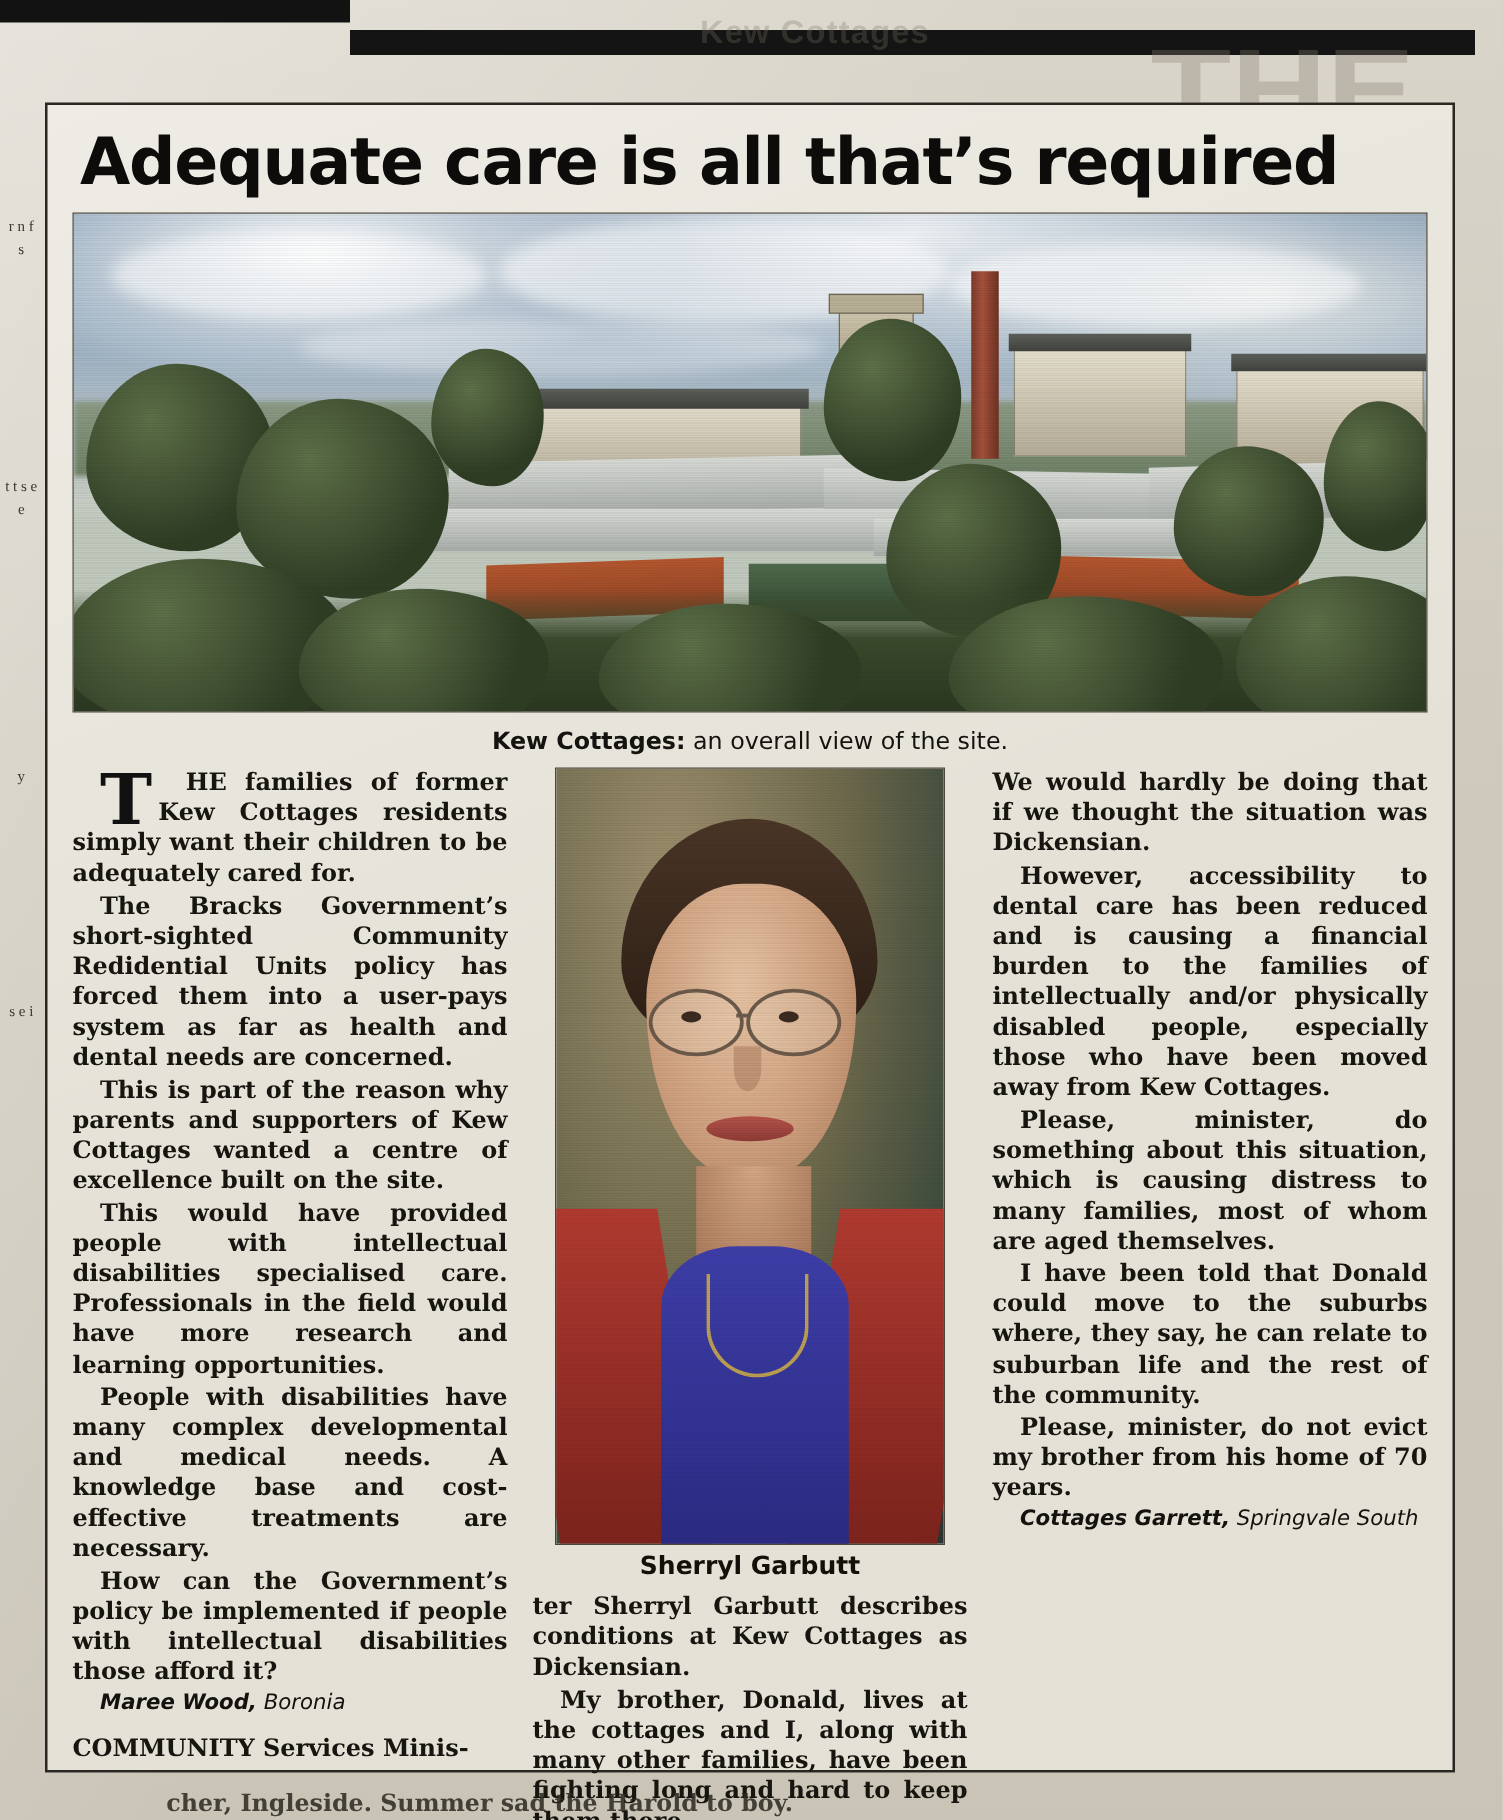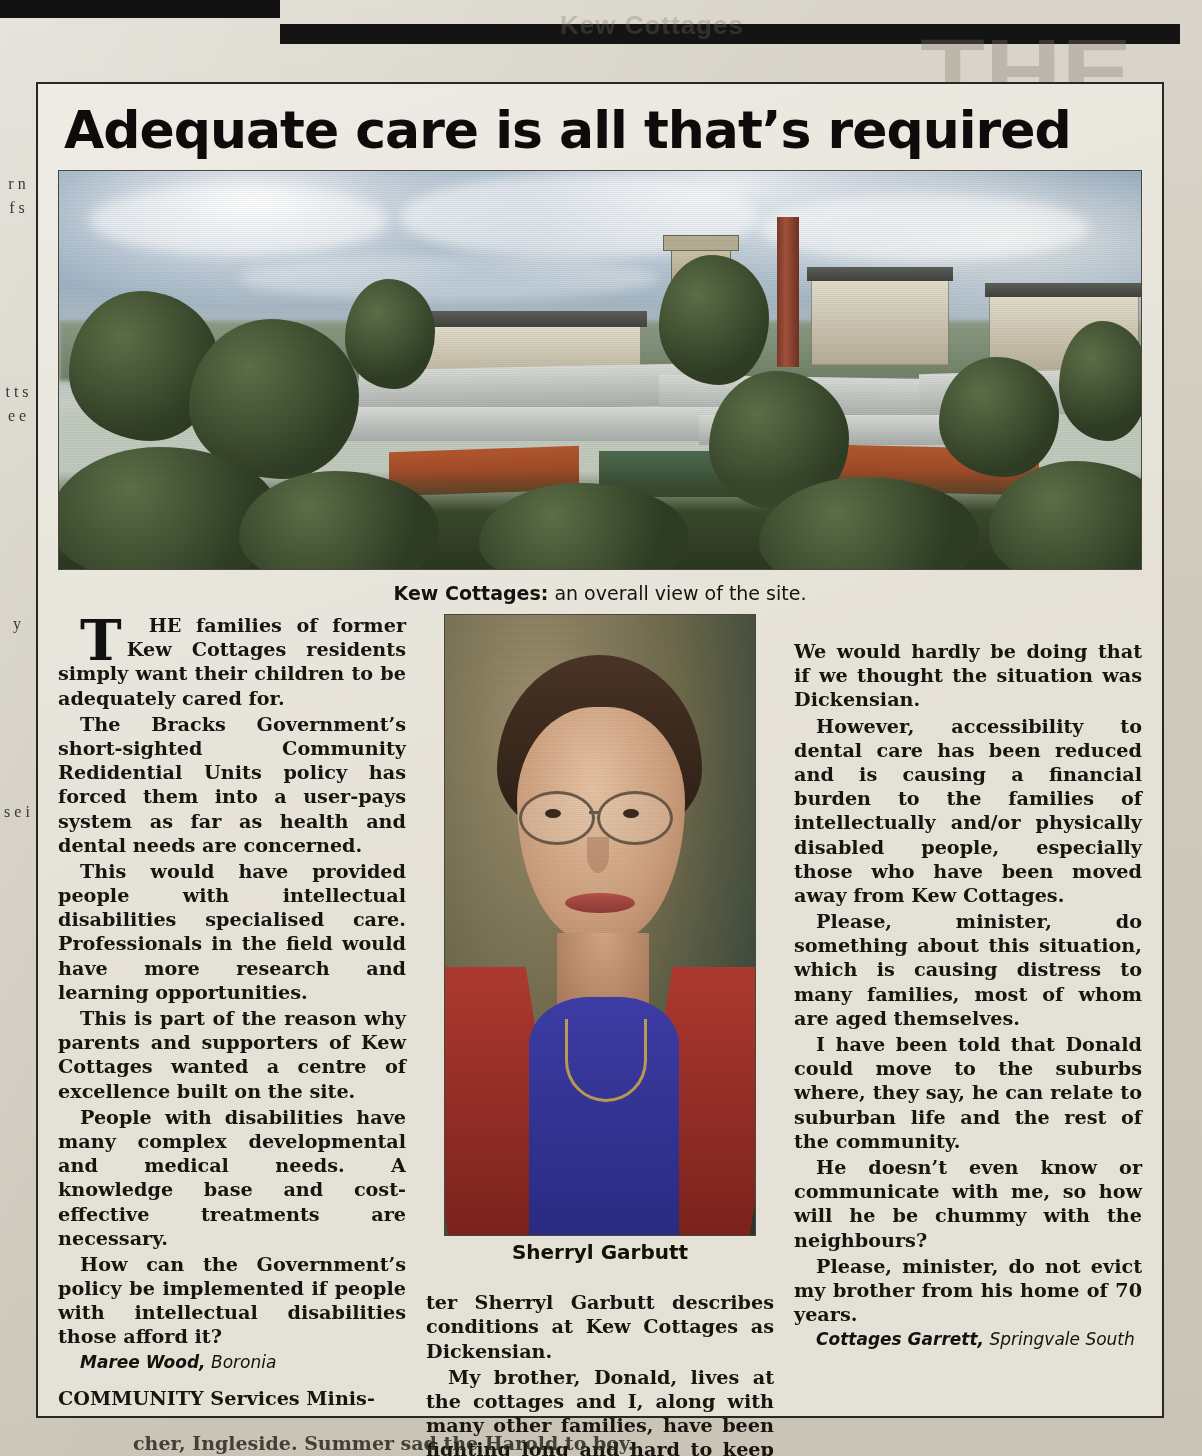--- a/index.html
+++ b/index.html
@@ -53,21 +53,21 @@
   }
   .ghost-c1 { top: 600px; left: 975px; }
   .ghost-c2 { top: 760px; left: 975px; }
 
   
   .margin-frag {
     position: absolute;
     left: 4px;
     width: 26px;
     font-family: "Liberation Serif", serif;
-    font-size: 16px;
+    font-size: 12px;
     line-height: 1.5;
     color: #3b3731;
     text-align: center;
   }
   .frag-a { top: 172px; }
   .frag-b { top: 380px; }
   .frag-c { top: 612px; }
   .frag-d { top: 800px; }
 
   
@@ -207,21 +207,21 @@
     font-size: 19.2px;
     line-height: 1.26;
     color: #17150f;
     text-align: justify;
     -webkit-hyphens: auto;
     hyphens: auto;
     font-weight: bold;
   }
   .col.mid { position: relative; }
   .col p { margin: 0 0 2px 0; text-indent: 22px; }
-  .col p.noindent { text-indent: 0; margin-top: 26px; }
+  .col p.noindent { text-indent: 0; }
   .dropcap-p { text-indent: 0; }
   .dropcap {
     float: left;
     font-family: "DejaVu Serif", serif;
     font-weight: bold;
     font-size: 56px;
     line-height: 44px;
     padding: 4px 5px 0 0;
     color: #111;
   }
@@ -426,22 +426,22 @@
 
     <div class="caption">
       <b>Kew Cottages:</b><span> an overall view of the site.</span>
     </div>
 
     <div class="cols">
 
       <div class="col">
         <p class="dropcap-p"><span class="dropcap">T</span><span>HE families of former Kew Cottages residents simply want their children to be adequately cared for.</span></p>
         <p>The Bracks Government’s short-sighted Community Redidential Units policy has forced them into a user-pays system as far as health and dental needs are concerned.</p>
+        <p>This is part of the reason why parents and supporters of Kew Cottages wanted a centre of excellence built on the site.</p>
         <p>This would have provided people with intellectual disabilities specialised care. Professionals in the field would have more research and learning opportunities.</p>
-        <p>This is part of the reason why parents and supporters of Kew Cottages wanted a centre of excellence built on the site.</p>
         <p>People with disabilities have many complex developmental and medical needs. A knowledge base and cost-effective treatments are necessary.</p>
         <p>How can the Government’s policy be implemented if people with intellectual disabilities those afford it?</p>
         <p class="byline"><span>Maree Wood,</span><span class="place"> Boronia</span></p>
         <p class="noindent" style="margin-top:14px;"><b>COMMUNITY</b><span> Services Minis-</span></p>
       </div>
 
       <div class="col mid">
         <div class="portrait">
           <div class="p-bg"></div>
           <div class="p-hair"></div>
@@ -463,21 +463,20 @@
         <div class="portrait-name">Sherryl Garbutt</div>
         <p class="noindent">ter Sherryl Garbutt describes conditions at Kew Cottages as Dickensian.</p>
         <p>My brother, Donald, lives at the cottages and I, along with many other families, have been fighting long and hard to keep them there.</p>
       </div>
 
       <div class="col">
         <p class="noindent">We would hardly be doing that if we thought the situation was Dickensian.</p>
         <p>However, accessibility to dental care has been reduced and is causing a financial burden to the families of intellectually and/or physically disabled people, especially those who have been moved away from Kew Cottages.</p>
         <p>Please, minister, do something about this situation, which is causing distress to many families, most of whom are aged themselves.</p>
         <p>I have been told that Donald could move to the suburbs where, they say, he can relate to suburban life and the rest of the community.</p>
-        <p>He doesn’t even know or communicate with me, so how will he be chummy with the neighbours?</p>
         <p>Please, minister, do not evict my brother from his home of 70 years.</p>
         <p class="byline"><span>Cottages Garrett,</span><span class="place"> Springvale South</span></p>
       </div>
 
     </div>
   </div>
 
   <div class="below-frag">cher, Ingleside. Summer sad the Harold to boy.</div>
 </div>
 

